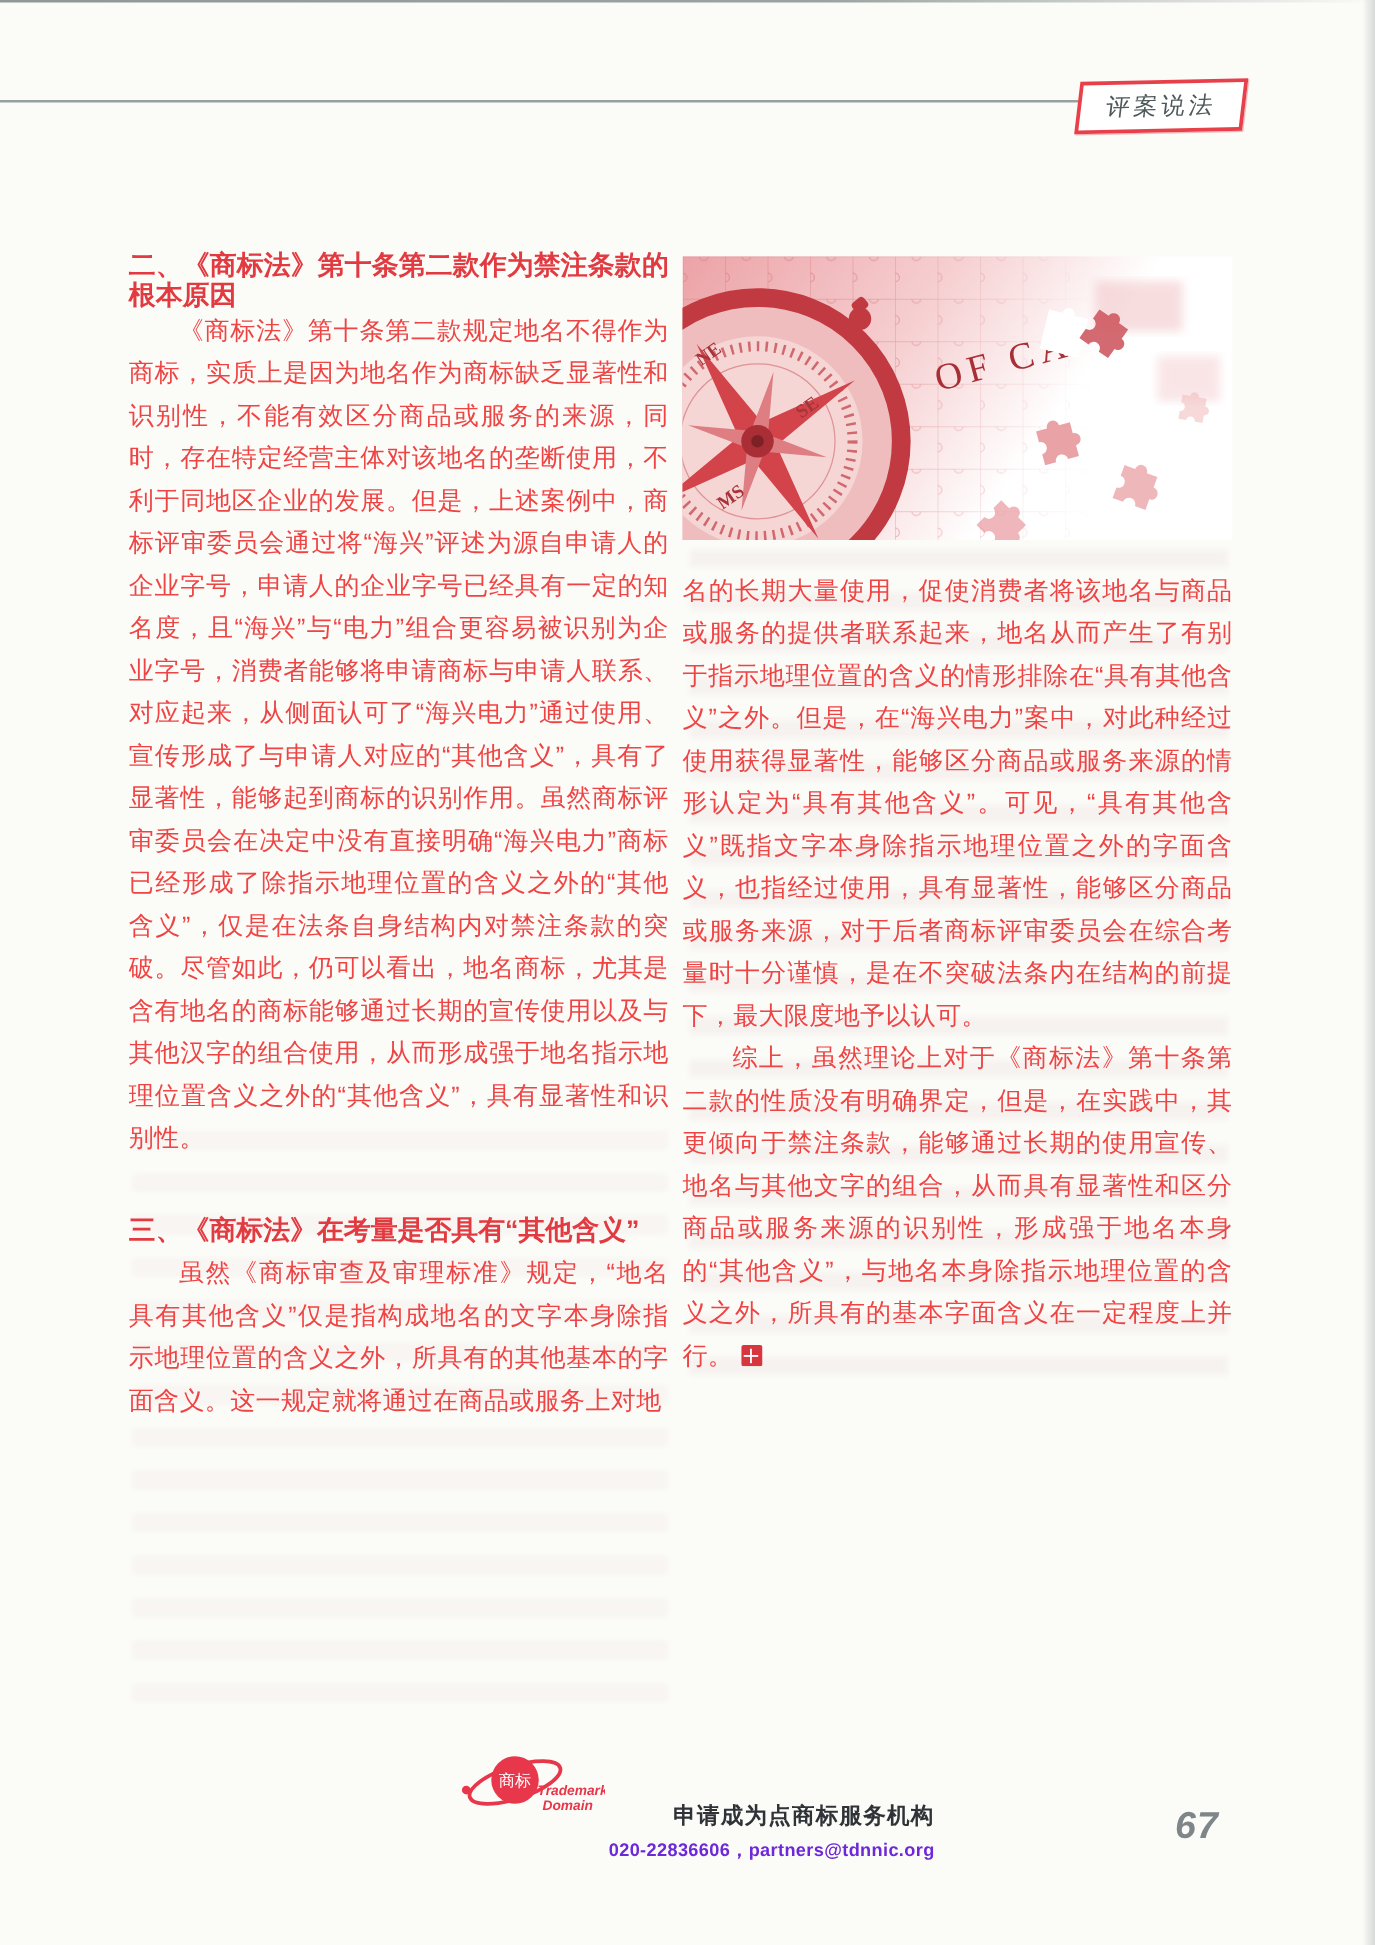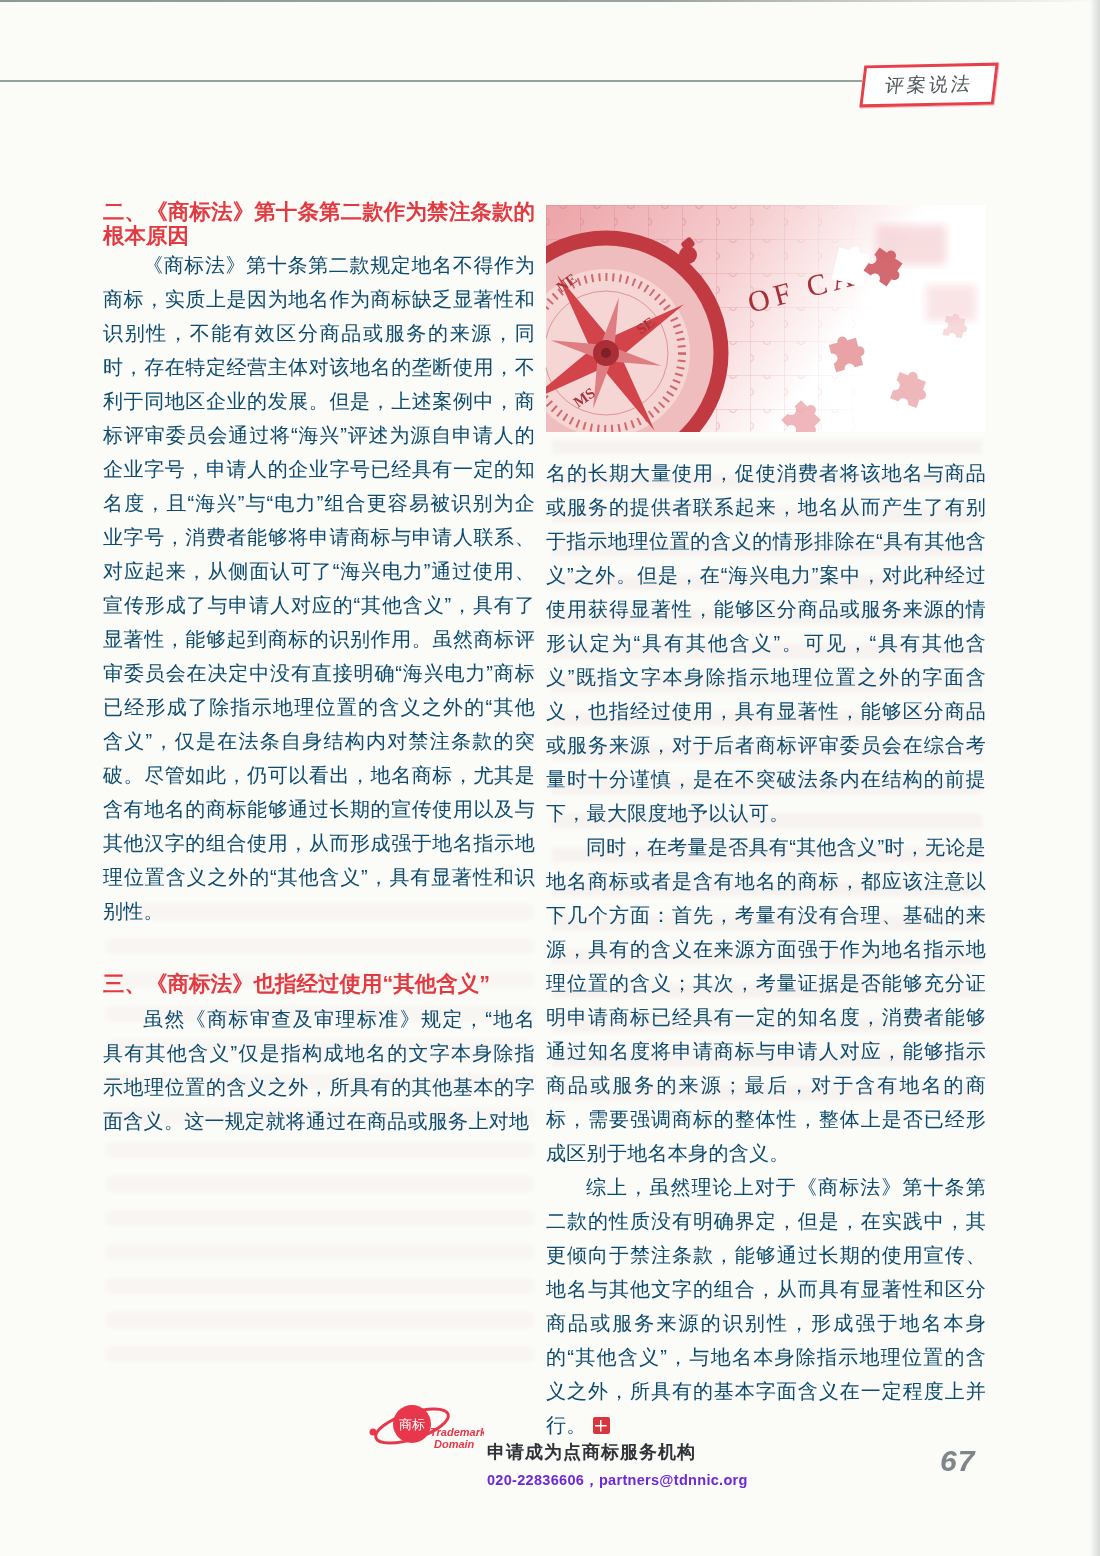--- a/index.html
+++ b/index.html
@@ -25,36 +25,36 @@
     display:flex;align-items:center;justify-content:center;
     transform:skewX(-8deg) rotate(-1.2deg);box-shadow:1px 1px 0 rgba(232,64,74,.35);}
   .tagbox span{font-size:19px;color:#4e585a;letter-spacing:3px;}
 
   
   .col-left{position:absolute;left:103px;top:200px;width:432px;}
   .col-right{position:absolute;left:546px;top:205px;width:440px;}
   h2.red{color:#e23a41;font-size:21.5px;line-height:24px;font-weight:bold;
     text-align:justify;margin:0;}
   h2.red.second{margin-top:44px;margin-bottom:6px;}
-  p.body{color:#0c4a6e;font-size:20px;line-height:34px;text-align:justify;
+  p.body{color:#ef4444;font-size:20px;line-height:34px;text-align:justify;
     margin:0;text-indent:2em;letter-spacing:.3px;}
   p.cont{text-indent:0;}
   .hero-wrap{width:440px;height:227px;margin-bottom:24px;}
   .byline{color:#3c4043;font-size:17.5px;line-height:26px;margin:6px 0 0 0;
     text-indent:2em;}
   .seal{display:inline-block;width:17px;height:17px;border-radius:2px;
     vertical-align:-2px;margin-left:6px;
     background:
       linear-gradient(#fff,#fff) center/1.5px 68% no-repeat,
       linear-gradient(#fff,#fff) center/68% 1.5px no-repeat,
       #d8363e;}
 
   
   .footer-logo{position:absolute;left:366px;top:1396px;}
-  .footer-text{position:absolute;left:487px;top:1440px;}
+  .footer-text{position:absolute;left:487px;top:1440px;text-align:right;}
   .tagline{font-size:18px;font-weight:bold;color:#2f3337;letter-spacing:1px;margin:0;}
   .contact{font-size:14.5px;font-weight:600;color:#6d28d9;letter-spacing:.3px;margin:7px 0 0 0;}
   .pagenum{position:absolute;left:940px;top:1444px;font-size:30px;color:#7f8689;
     font-style:italic;font-weight:bold;letter-spacing:1px;}
 </style>
 </head>
 <body>
 
 <div class="page">
 
@@ -64,21 +64,21 @@
   <div class="ghost" id="ghost-left"></div>
 
   <div class="rule"></div>
   <div class="tagbox">
     <span>评案说法</span>
   </div>
 
   <div class="col-left">
     <h2 class="red">二、《商标法》第十条第二款作为禁注条款的根本原因</h2>
     <p class="body">《商标法》第十条第二款规定地名不得作为商标，实质上是因为地名作为商标缺乏显著性和识别性，不能有效区分商品或服务的来源，同时，存在特定经营主体对该地名的垄断使用，不利于同地区企业的发展。但是，上述案例中，商标评审委员会通过将“海兴”评述为源自申请人的企业字号，申请人的企业字号已经具有一定的知名度，且“海兴”与“电力”组合更容易被识别为企业字号，消费者能够将申请商标与申请人联系、对应起来，从侧面认可了“海兴电力”通过使用、宣传形成了与申请人对应的“其他含义”，具有了显著性，能够起到商标的识别作用。虽然商标评审委员会在决定中没有直接明确“海兴电力”商标已经形成了除指示地理位置的含义之外的“其他含义”，仅是在法条自身结构内对禁注条款的突破。尽管如此，仍可以看出，地名商标，尤其是含有地名的商标能够通过长期的宣传使用以及与其他汉字的组合使用，从而形成强于地名指示地理位置含义之外的“其他含义”，具有显著性和识别性。</p>
-    <h2 class="red second">三、《商标法》也指经过使用“其他含义”</h2>
+    <h2 class="red second">三、《商标法》在考量是否具有“其他含义”</h2>
     <p class="body">虽然《商标审查及审理标准》规定，“地名具有其他含义”仅是指构成地名的文字本身除指示地理位置的含义之外，所具有的其他基本的字面含义。这一规定就将通过在商品或服务上对地</p>
   </div>
 
   <div class="col-right">
 
     <div class="hero-wrap">
       <svg width="440" height="227" viewBox="0 0 440 227">
         <defs>
           <linearGradient id="heroBg" x1="0" y1="0" x2="1" y2="0.35">
             <stop offset="0" stop-color="#eca3a7"></stop>
@@ -140,21 +140,20 @@
 
         <use href="#piece" transform="translate(337,62) rotate(35)" fill="#cf5a62" opacity="0.9"></use>
         <use href="#piece" transform="translate(300,150) rotate(-15)" fill="#e48b90" opacity="0.8"></use>
         <use href="#piece" transform="translate(362,185) rotate(20)" fill="#eaa6aa" opacity="0.8"></use>
         <use href="#piece" transform="translate(255,215) rotate(45)" fill="#e8999e" opacity="0.7"></use>
         <use href="#piece" transform="translate(408,122) rotate(10) scale(0.7)" fill="#f0b9bc" opacity="0.55"></use>
       </svg>
     </div>
 
     <p class="body cont">名的长期大量使用，促使消费者将该地名与商品或服务的提供者联系起来，地名从而产生了有别于指示地理位置的含义的情形排除在“具有其他含义”之外。但是，在“海兴电力”案中，对此种经过使用获得显著性，能够区分商品或服务来源的情形认定为“具有其他含义”。可见，“具有其他含义”既指文字本身除指示地理位置之外的字面含义，也指经过使用，具有显著性，能够区分商品或服务来源，对于后者商标评审委员会在综合考量时十分谨慎，是在不突破法条内在结构的前提下，最大限度地予以认可。</p>
-    <p class="body">同时，在考量是否具有“其他含义”时，无论是地名商标或者是含有地名的商标，都应该注意以下几个方面：首先，考量有没有合理、基础的来源，具有的含义在来源方面强于作为地名指示地理位置的含义；其次，考量证据是否能够充分证明申请商标已经具有一定的知名度，消费者能够通过知名度将申请商标与申请人对应，能够指示商品或服务的来源；最后，对于含有地名的商标，需要强调商标的整体性，整体上是否已经形成区别于地名本身的含义。</p>
     <p class="body"><span>综上，虽然理论上对于《商标法》第十条第二款的性质没有明确界定，但是，在实践中，其更倾向于禁注条款，能够通过长期的使用宣传、地名与其他文字的组合，从而具有显著性和区分商品或服务来源的识别性，形成强于地名本身的“其他含义”，与地名本身除指示地理位置的含义之外，所具有的基本字面含义在一定程度上并行。</span><span class="seal"></span></p>
   </div>
 
   <div class="footer-logo">
     <svg width="118" height="60" viewBox="0 0 118 60">
       <circle cx="7" cy="36" r="3.5" fill="#e8374a"></circle>
       <ellipse cx="46" cy="30" rx="38" ry="13" fill="none" stroke="#e8374a" stroke-width="3" transform="rotate(-18 46 30)"></ellipse>
       <circle cx="46" cy="28" r="19" fill="#e8374a"></circle>
       <text x="46" y="33" text-anchor="middle" font-size="13" fill="#ffffff">商标</text>
       <text x="64" y="40" font-size="11" font-style="italic" font-weight="bold" fill="#e8374a">Trademark</text>

